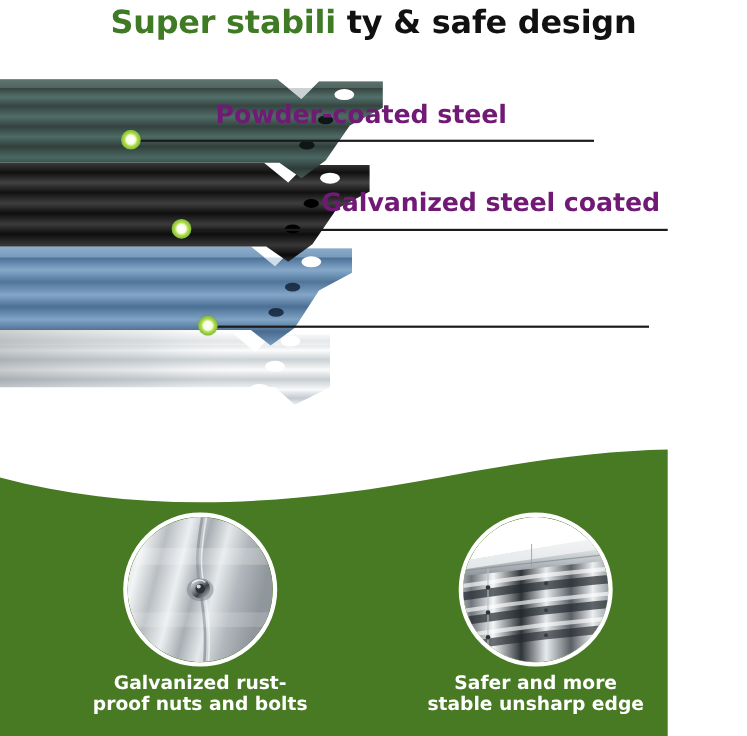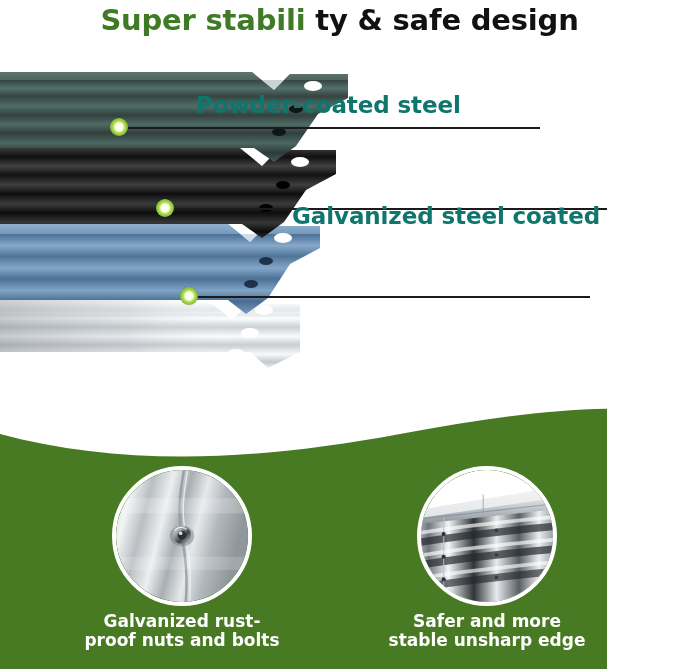--- a/index.html
+++ b/index.html
@@ -42,26 +42,26 @@
     top: 52px;
     width: 420px;
     height: 360px;
   }
 
   
   .callout {
     position: absolute;
     font-size: 23px;
     font-weight: bold;
-    color: #0f766e;
+    color: #701a75;
     white-space: nowrap;
     letter-spacing: -0.1px;
   }
   #callout-1 { left: 196px; top: 92px; }
-  #callout-2 { left: 292px; top: 172px; margin-top: 31px; }
+  #callout-2 { left: 292px; top: 172px; }
   #callout-3 { left: 331px; top: 255px; }
 
   .leader {
     position: absolute;
     height: 0;
     border-top: 2px solid #1b1b1b;
   }
   #leader-1 { left: 120px; top: 127px; width: 420px; }
   #leader-2 { left: 170px; top: 208px; width: 509px; }
   #leader-3 { left: 190px; top: 296px; width: 400px; }

